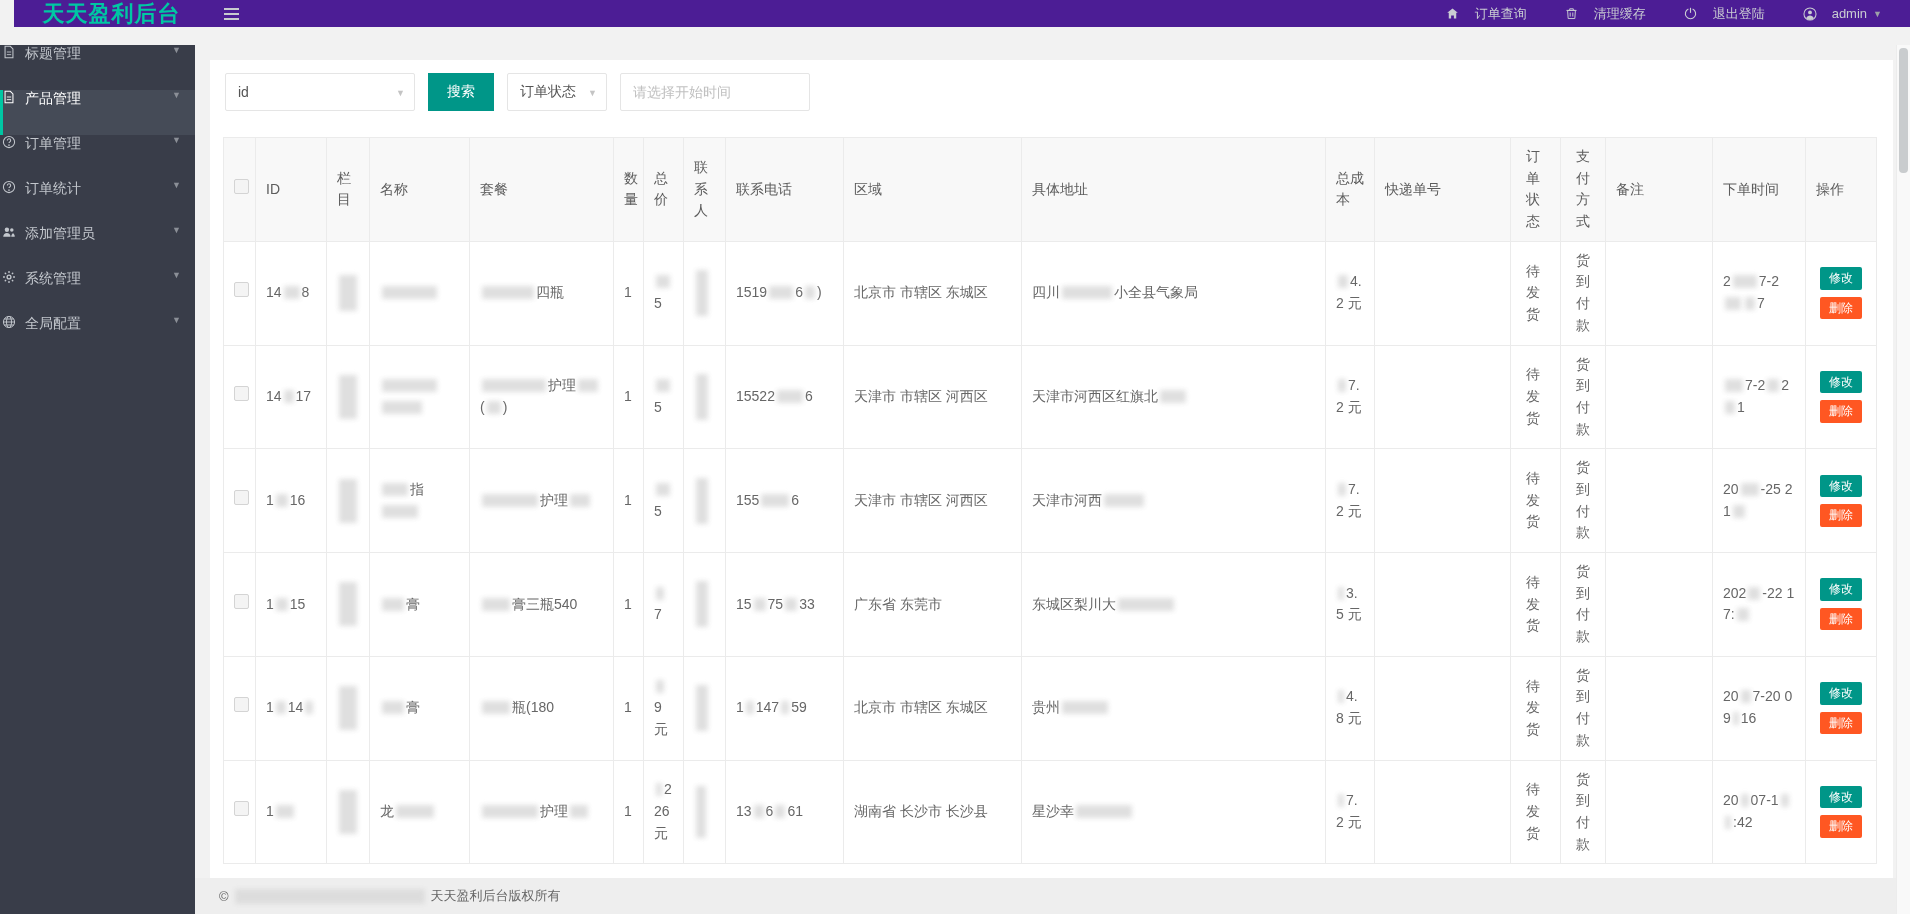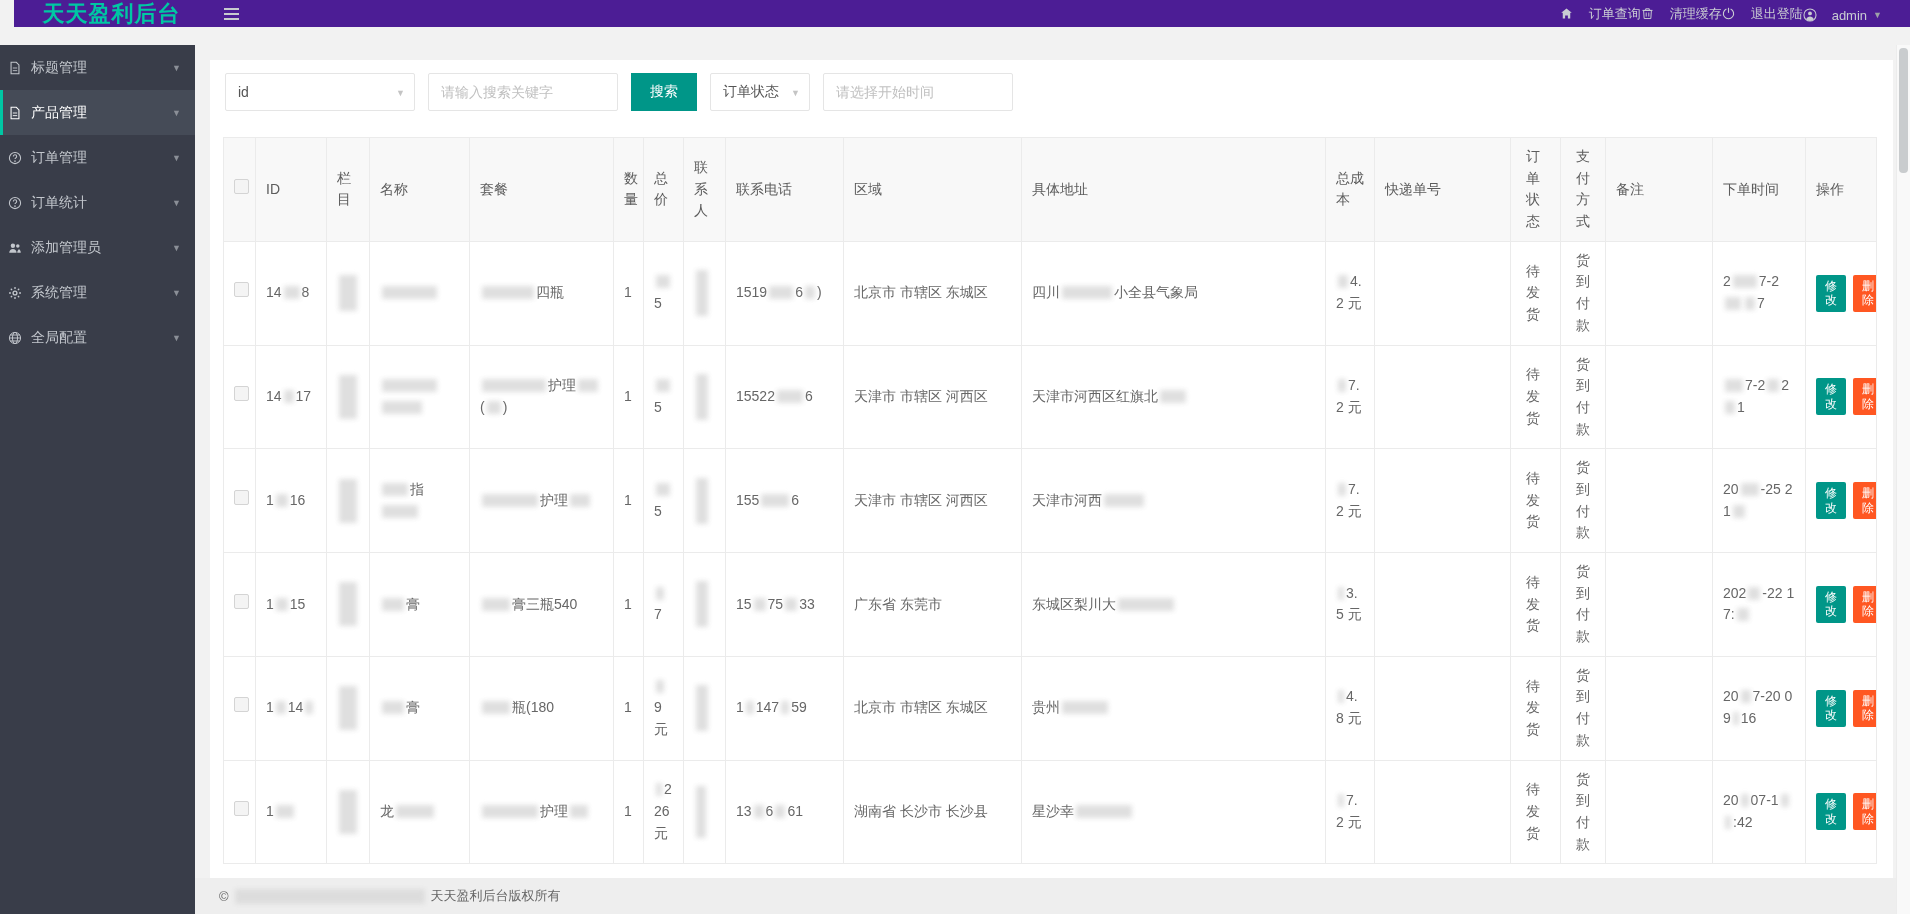--- a/index.html
+++ b/index.html
@@ -4,27 +4,27 @@
 <title>天天盈利后台</title>
 <style>
 *{margin:0;padding:0;box-sizing:border-box}
 html,body{width:1910px;height:914px}
 body{position:relative;overflow:hidden;background:#f2f2f2;font-family:"Liberation Sans","DejaVu Sans",sans-serif;color:#666}
 
 
 .topbar{position:absolute;left:14px;top:0;width:1910px;height:27px;background:#4c1d95;display:flex;align-items:center;z-index:5}
 .logo{flex:0 0 195px;text-align:center;color:#00c7a3;font-size:22px;font-weight:bold;letter-spacing:1px}
 .burger{margin-left:14px;display:inline-flex;align-items:center;cursor:pointer}
-.topnav{margin-left:auto;margin-right:42px;display:flex;align-items:flex-end;}
+.topnav{margin-left:auto;margin-right:42px;display:flex;align-items:center;gap:38px}
 .topnav-item{display:flex;align-items:center;gap:6px;color:#c9ccd2;font-size:13px;cursor:pointer;white-space:nowrap}
 .caret{font-size:9px;color:#9da1a8}
 
 
 .sidebar{position:absolute;left:0;top:45px;width:195px;height:869px;background:#393d49}
-.side-item{height:45px;display:flex;align-items:center;padding:0 14px 0 8px;color:#c3c7cd;font-size:14px;cursor:pointer;position:relative}
+.side-item{height:45px;display:flex;align-items:flex-start;padding:0 14px 0 2px;color:#c3c7cd;font-size:14px;cursor:pointer;position:relative}
 .s-icon{width:14px;height:14px;margin-right:9px;display:inline-flex;align-items:center;justify-content:center}
 .side-item .caret{margin-left:auto;font-size:9px;color:#8b8f97}
 .side-item.active{background:#454b57;color:#fff}
 .side-item.active::before{content:'';position:absolute;left:0;top:0;width:3px;height:45px;background:#00c7a3}
 
 
 .main{position:absolute;left:195px;top:45px;width:1715px;height:869px}
 .card{position:absolute;left:15px;top:15px;width:1683px;height:818px;background:#fff;overflow:hidden}
 
 .tabs{height:49px;border-bottom:1px solid #eaeaea;display:flex;padding-left:15px}
@@ -43,21 +43,21 @@
 .btn-export{height:31px;padding:0 16px;background:#009688;color:#fff;border:none;border-radius:2px;font-size:13px;cursor:pointer;font-family:inherit}
 
 
 table{border-collapse:collapse;table-layout:fixed;margin:13px 0 0 13px;width:1653px}
 th,td{border:1px solid #ebebeb;font-weight:normal;text-align:left;vertical-align:middle;padding:8px 10px;font-size:14px;line-height:1.55;overflow:hidden}
 th{background:#f8f8f8;color:#5c5c5c;height:95px}
 td{color:#666;height:98px;background:#fff}
 td:nth-child(7),td:nth-child(9),td:nth-child(12),td:nth-child(17){word-break:break-all}
 th:nth-child(14),td:nth-child(14),th:nth-child(15),td:nth-child(15){padding:8px 15px}
 .cb{width:15px;height:15px;border:1px solid #d4d4d4;background:#f4f4f4;border-radius:2px;display:inline-block;cursor:pointer}
-.actions{display:flex;flex-direction:row;gap:7px;align-items:center}
+.actions{display:flex;flex-direction:column;gap:7px;align-items:center}
 .btn-mini{padding:4px 9px;font-size:12px;color:#fff;border-radius:2px;border:none;cursor:pointer;font-family:inherit;line-height:1.2}
 .btn-mini.teal{background:#009688}
 .btn-mini.orange{background:#ff5722}
 
 .redact{display:inline-block;height:13px;min-width:6px;background:#dadada;border-radius:1px;filter:blur(2.5px);opacity:.85;vertical-align:-2px;margin:0 2px}
 
 .footer{position:absolute;left:0;top:833px;width:1701px;height:36px;background:#eee;display:flex;align-items:center;padding-left:24px;font-size:13px;color:#666;gap:4px}
 
 .scrollbar{position:absolute;right:0;top:45px;width:14px;height:869px;background:#f9f9f9;border-left:1px solid #ececec;z-index:6}
 .scroll-thumb{position:absolute;left:2px;top:3px;width:9px;height:125px;background:#c9ccce;border-radius:4px}
@@ -200,21 +200,20 @@
   </aside>
 
 <div class="main">
   <div class="card">
 
     <div class="filterbar">
       <div class="f-select w190">
         <span>id</span>
         <span class="sel-caret">▼</span>
       </div>
-      <input class="f-input w190" placeholder="请输入搜索关键字" style="">
       <button class="btn">搜索</button>
       <div class="f-select w100">
         <span>订单状态</span>
         <span class="sel-caret">▼</span>
       </div>
       <input class="f-input w190" placeholder="请选择开始时间" style="">
     </div>
 
     <table>
       <colgroup id="cols">

